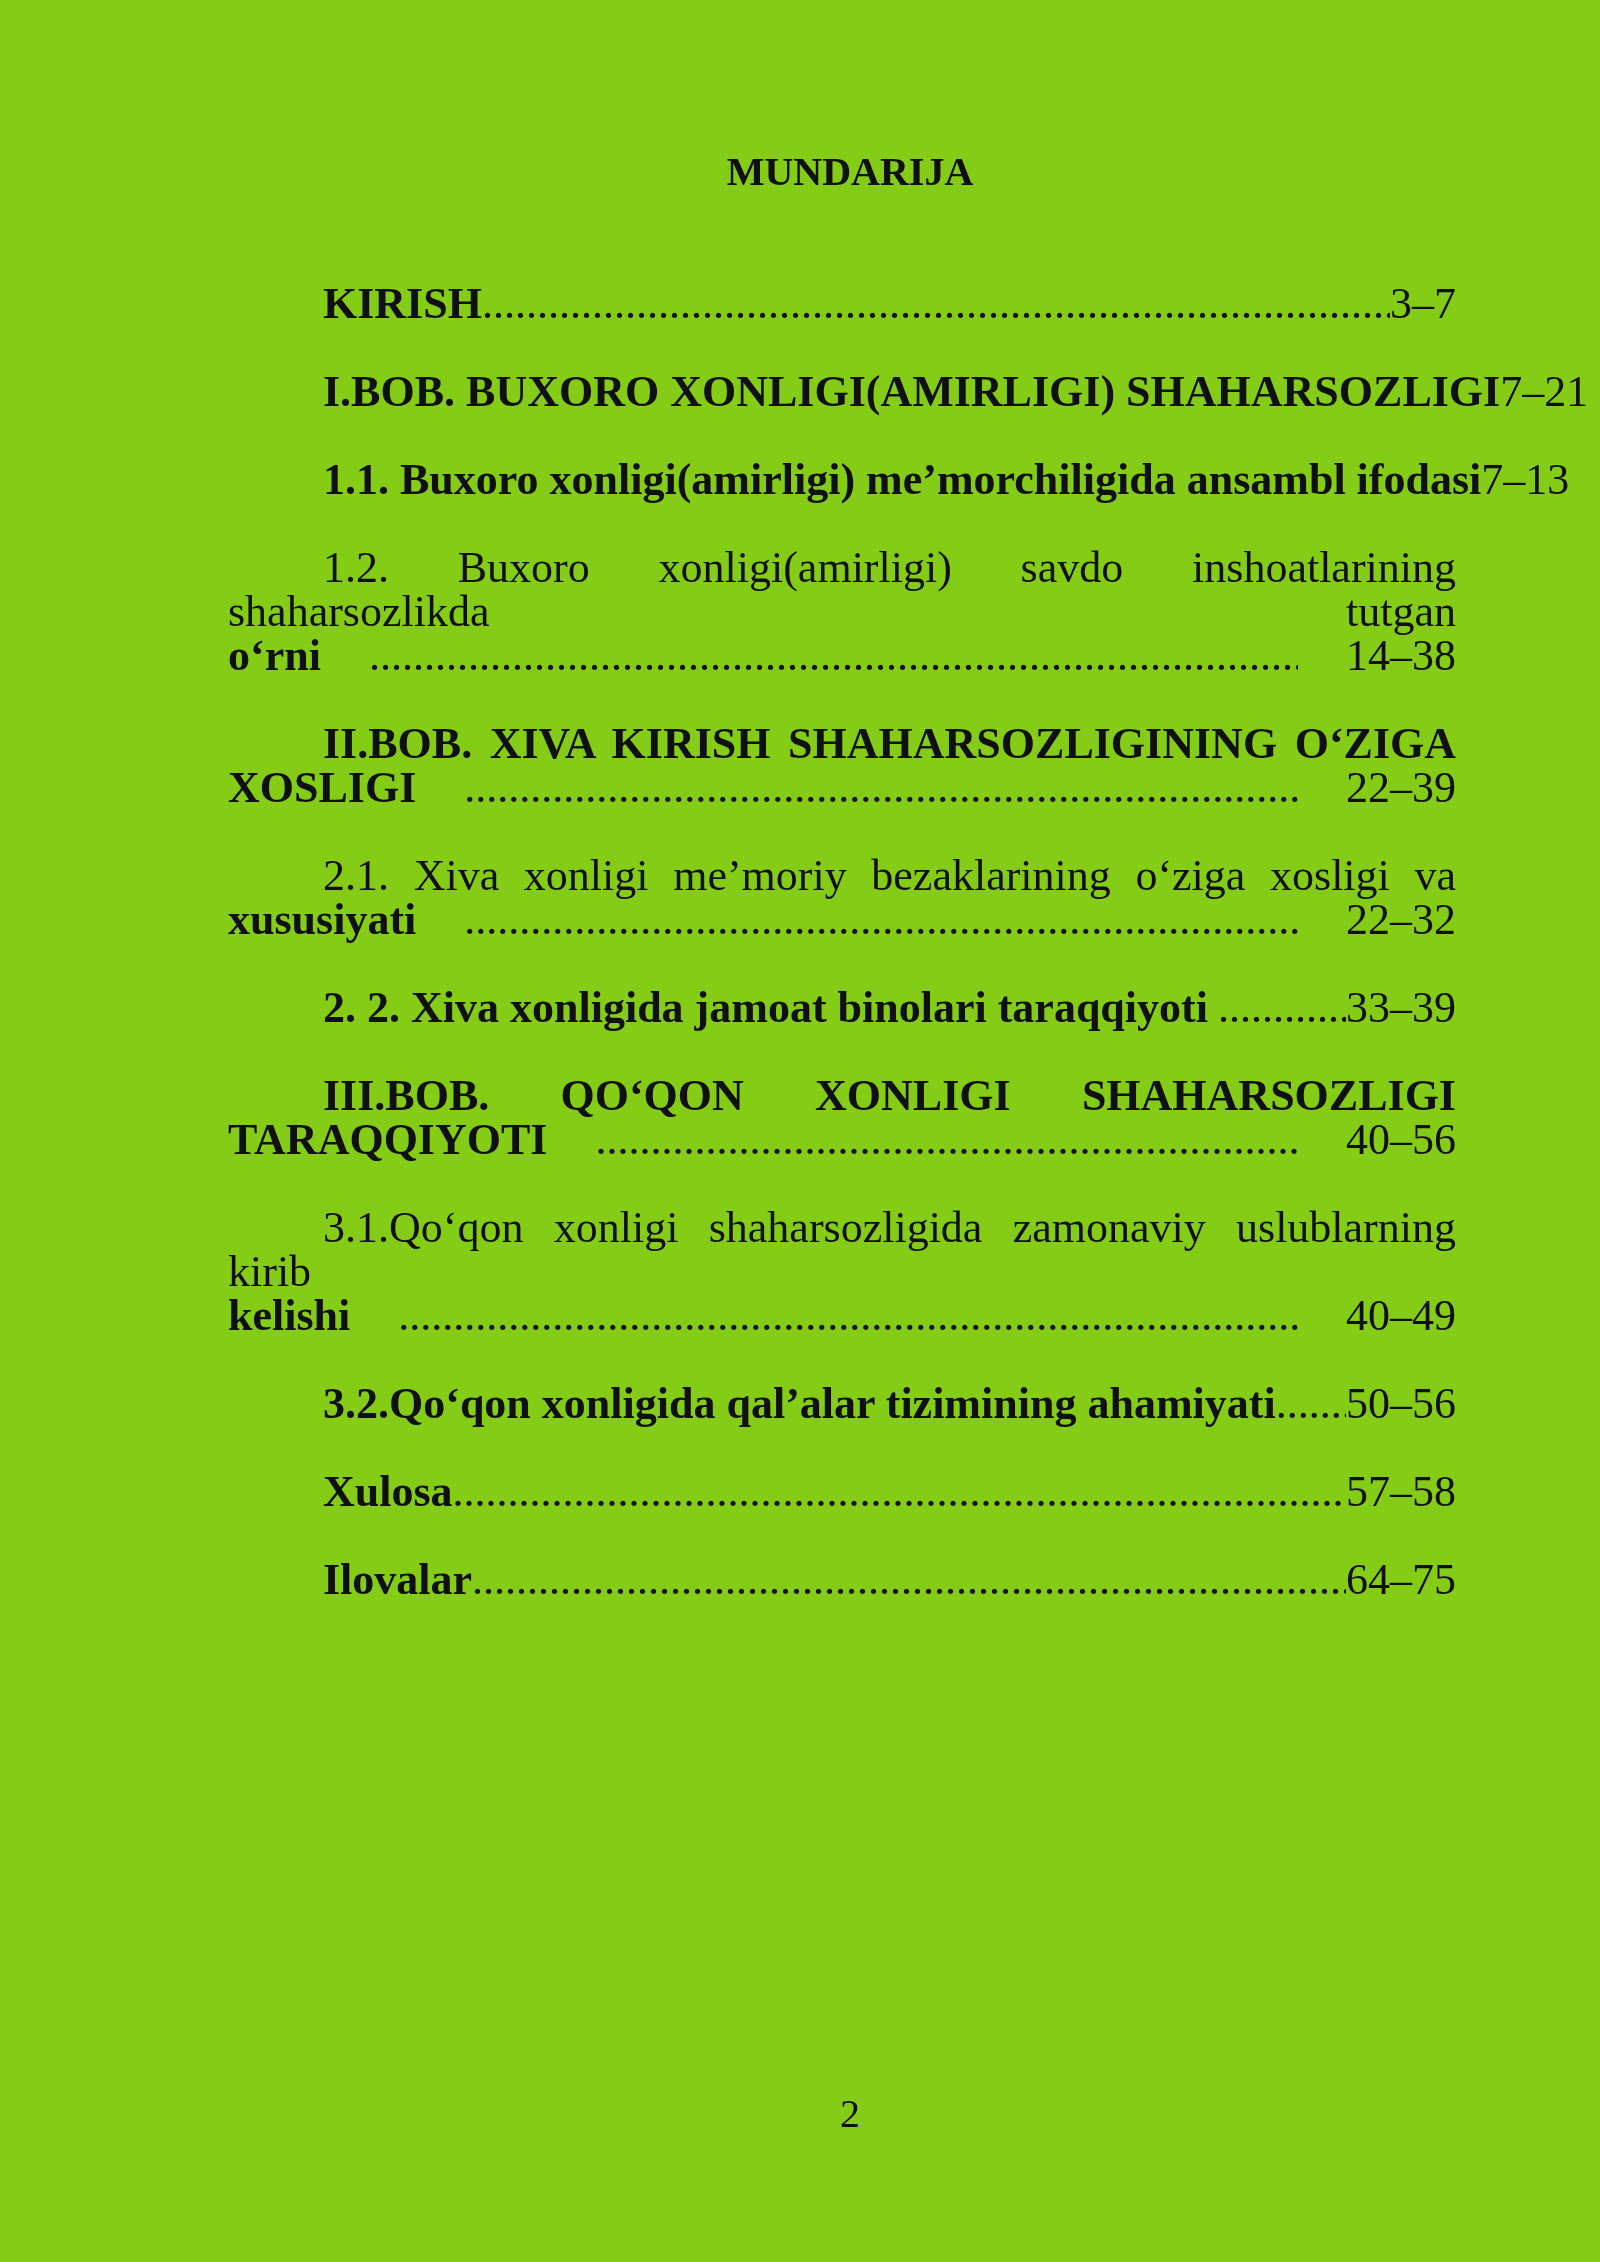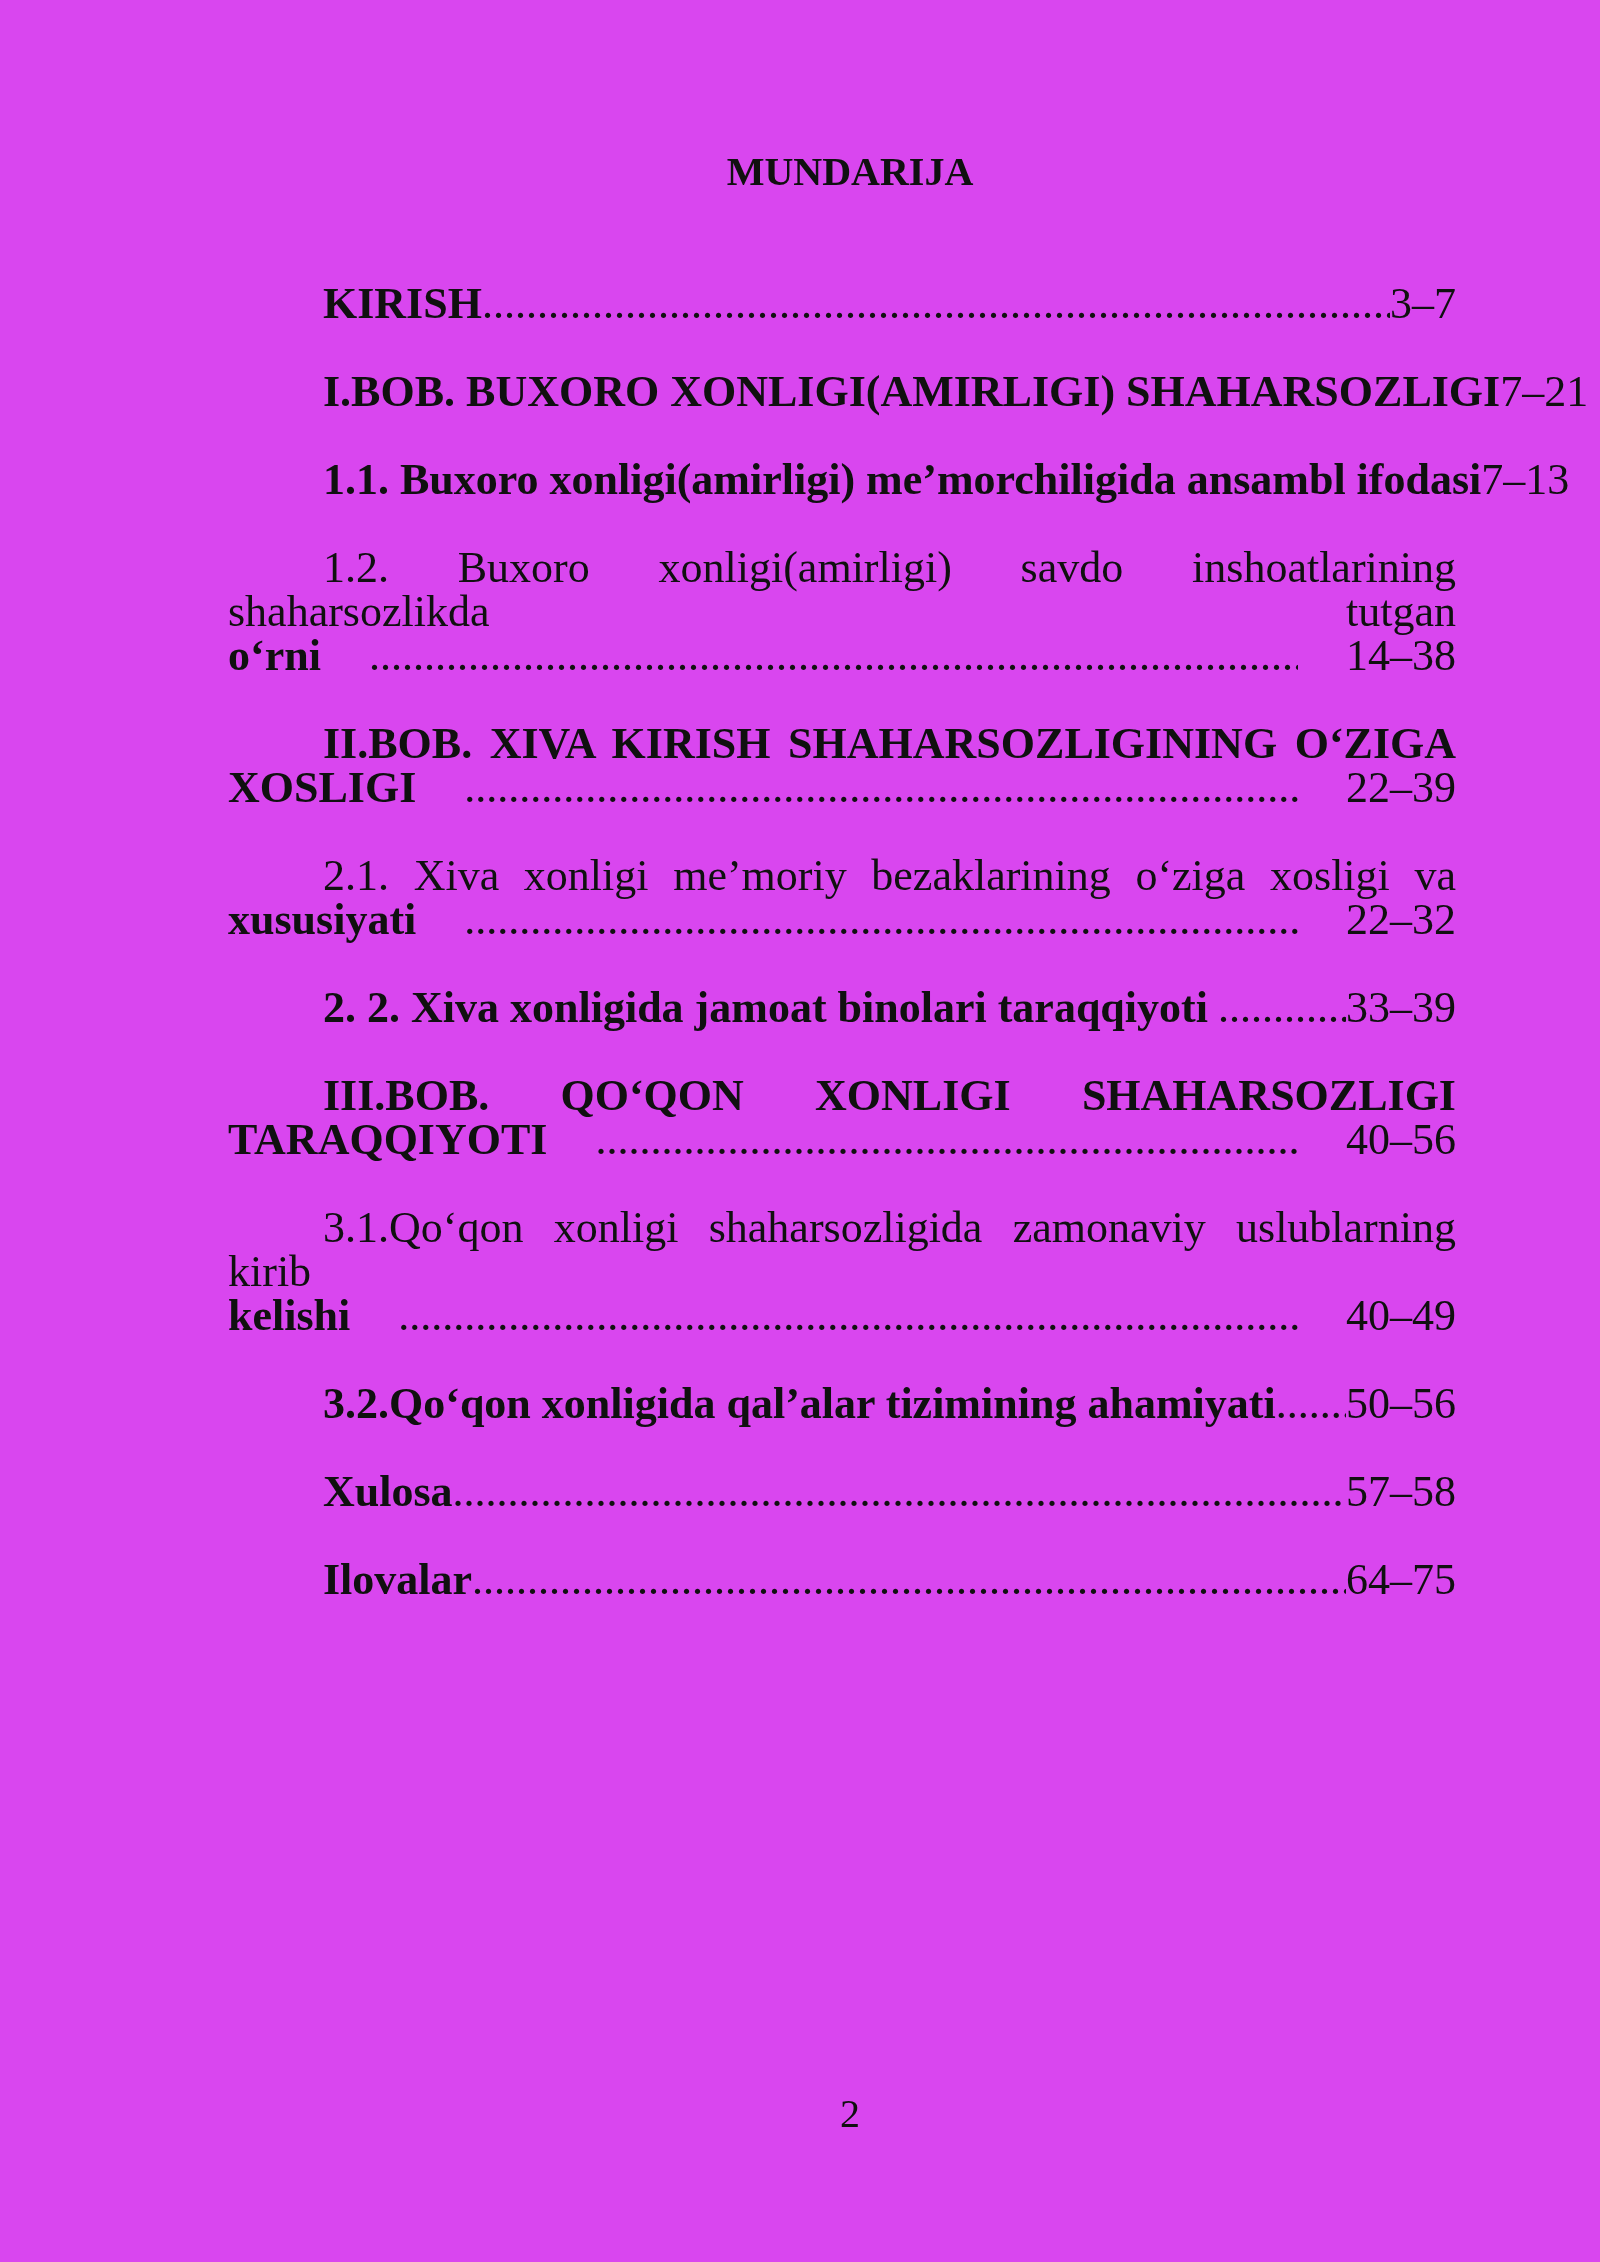--- a/index.html
+++ b/index.html
@@ -2,21 +2,21 @@
 <html><head>
 <meta charset="utf-8">
 <style>
   html, body { margin: 0; padding: 0; }
   body { background: #ffffff; }
 
   .page {
     position: relative;
     width: 1600px;
     height: 2262px;
-    background: #d946ef;
+    background: #84cc16;
     font-family: "Liberation Serif", "DejaVu Serif", serif;
     color: #101010;
     overflow: hidden;
   }
 
   .content {
     position: absolute;
     left: 228px;
     top: 150px;
     width: 1244px;

